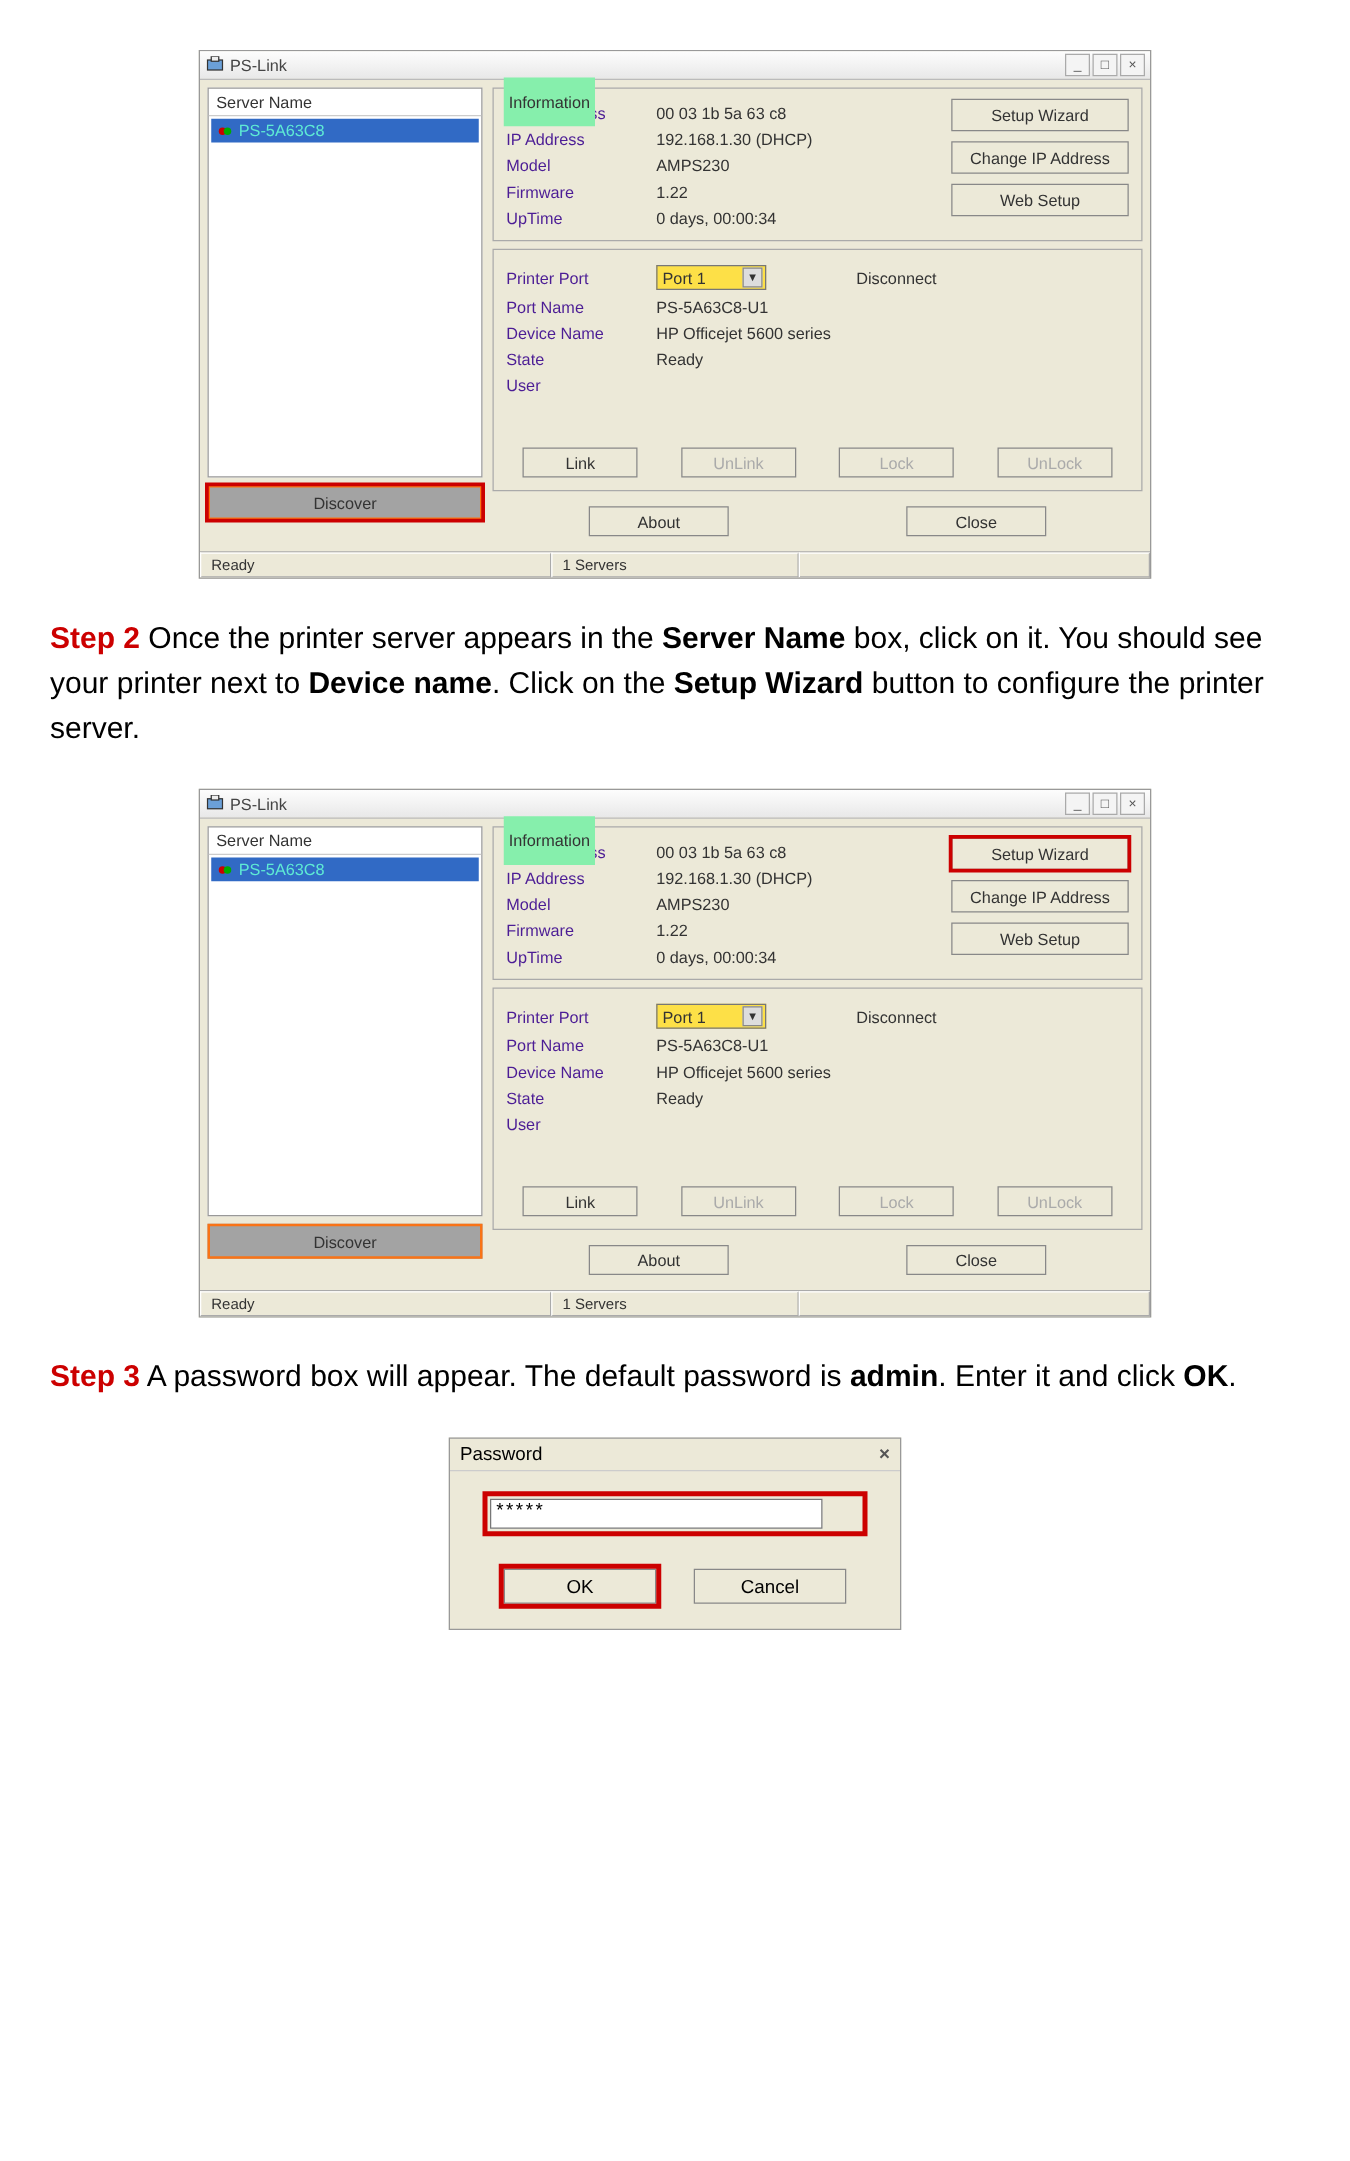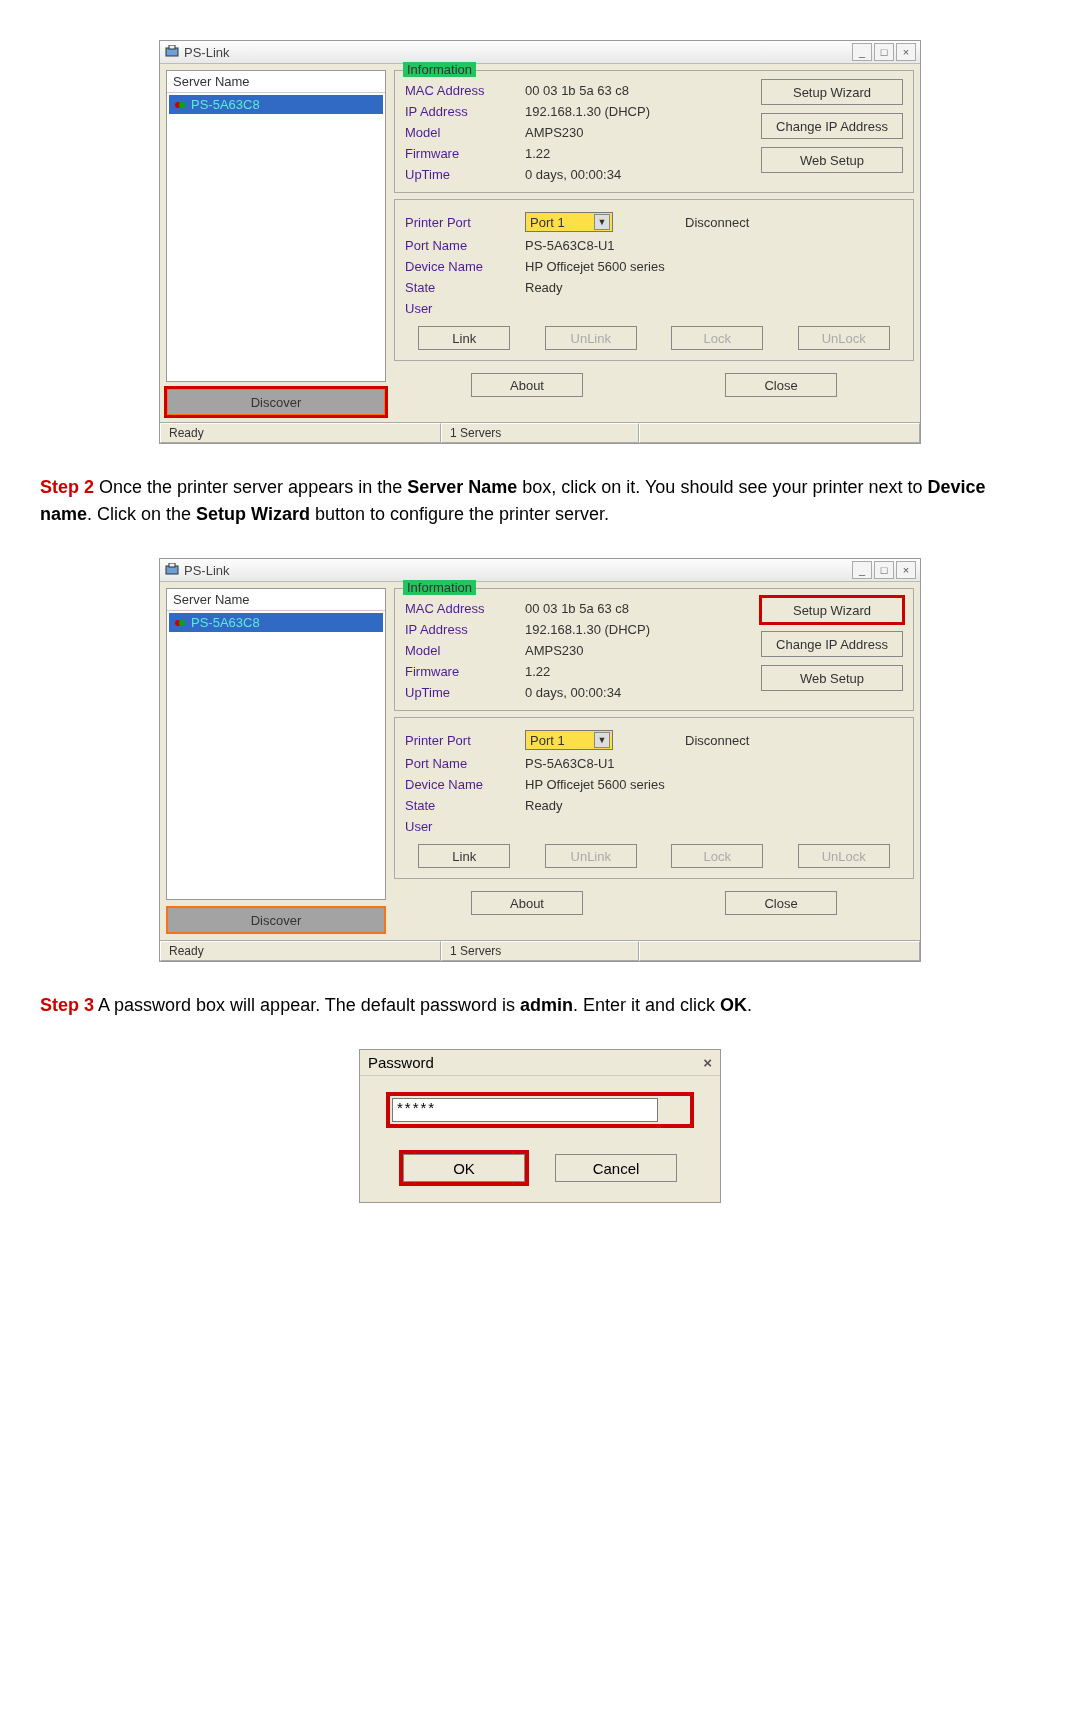--- a/index.html
+++ b/index.html
@@ -3,21 +3,21 @@
 <meta charset="utf-8">
 <style>
   body {
     margin: 0;
     padding: 40px;
     font-family: Arial, sans-serif;
     background: white;
     width: 1000px;
   }
   .instruction {
-    font-size: 18px;
+    font-size: 24px;
     line-height: 1.5;
     margin: 20px 0 30px 0;
   }
   .step-label {
     color: #cc0000;
     font-weight: bold;
   }
   .bold {
     font-weight: bold;
   }
@@ -130,22 +130,22 @@
   }
   .group {
     border: 1px solid #aaa;
     padding: 8px 10px 10px 10px;
     position: relative;
   }
   .group-title {
     position: absolute;
     top: -9px;
     left: 8px;
-    background: #22c55e;
-    padding: 0 4px;
+    background: #86efac;
+    padding: 12px 4px;
     font-size: 13px;
   }
   .info-grid {
     display: grid;
     grid-template-columns: 120px 180px 1fr;
     row-gap: 6px;
     align-items: center;
     margin-top: 4px;
   }
   .label {
@@ -209,20 +209,21 @@
     justify-content: space-around;
   }
   .small-btn {
     width: 90px;
     height: 22px;
     background: #ece9d8;
     border: 1px solid #888;
     display: flex;
     align-items: center;
     justify-content: center;
+    margin-top: 32px;
   }
   .small-btn.disabled {
     color: #aaa;
   }
   .bottom-row {
     display: flex;
     justify-content: space-around;
     padding: 6px;
   }
   .bottom-btn {

